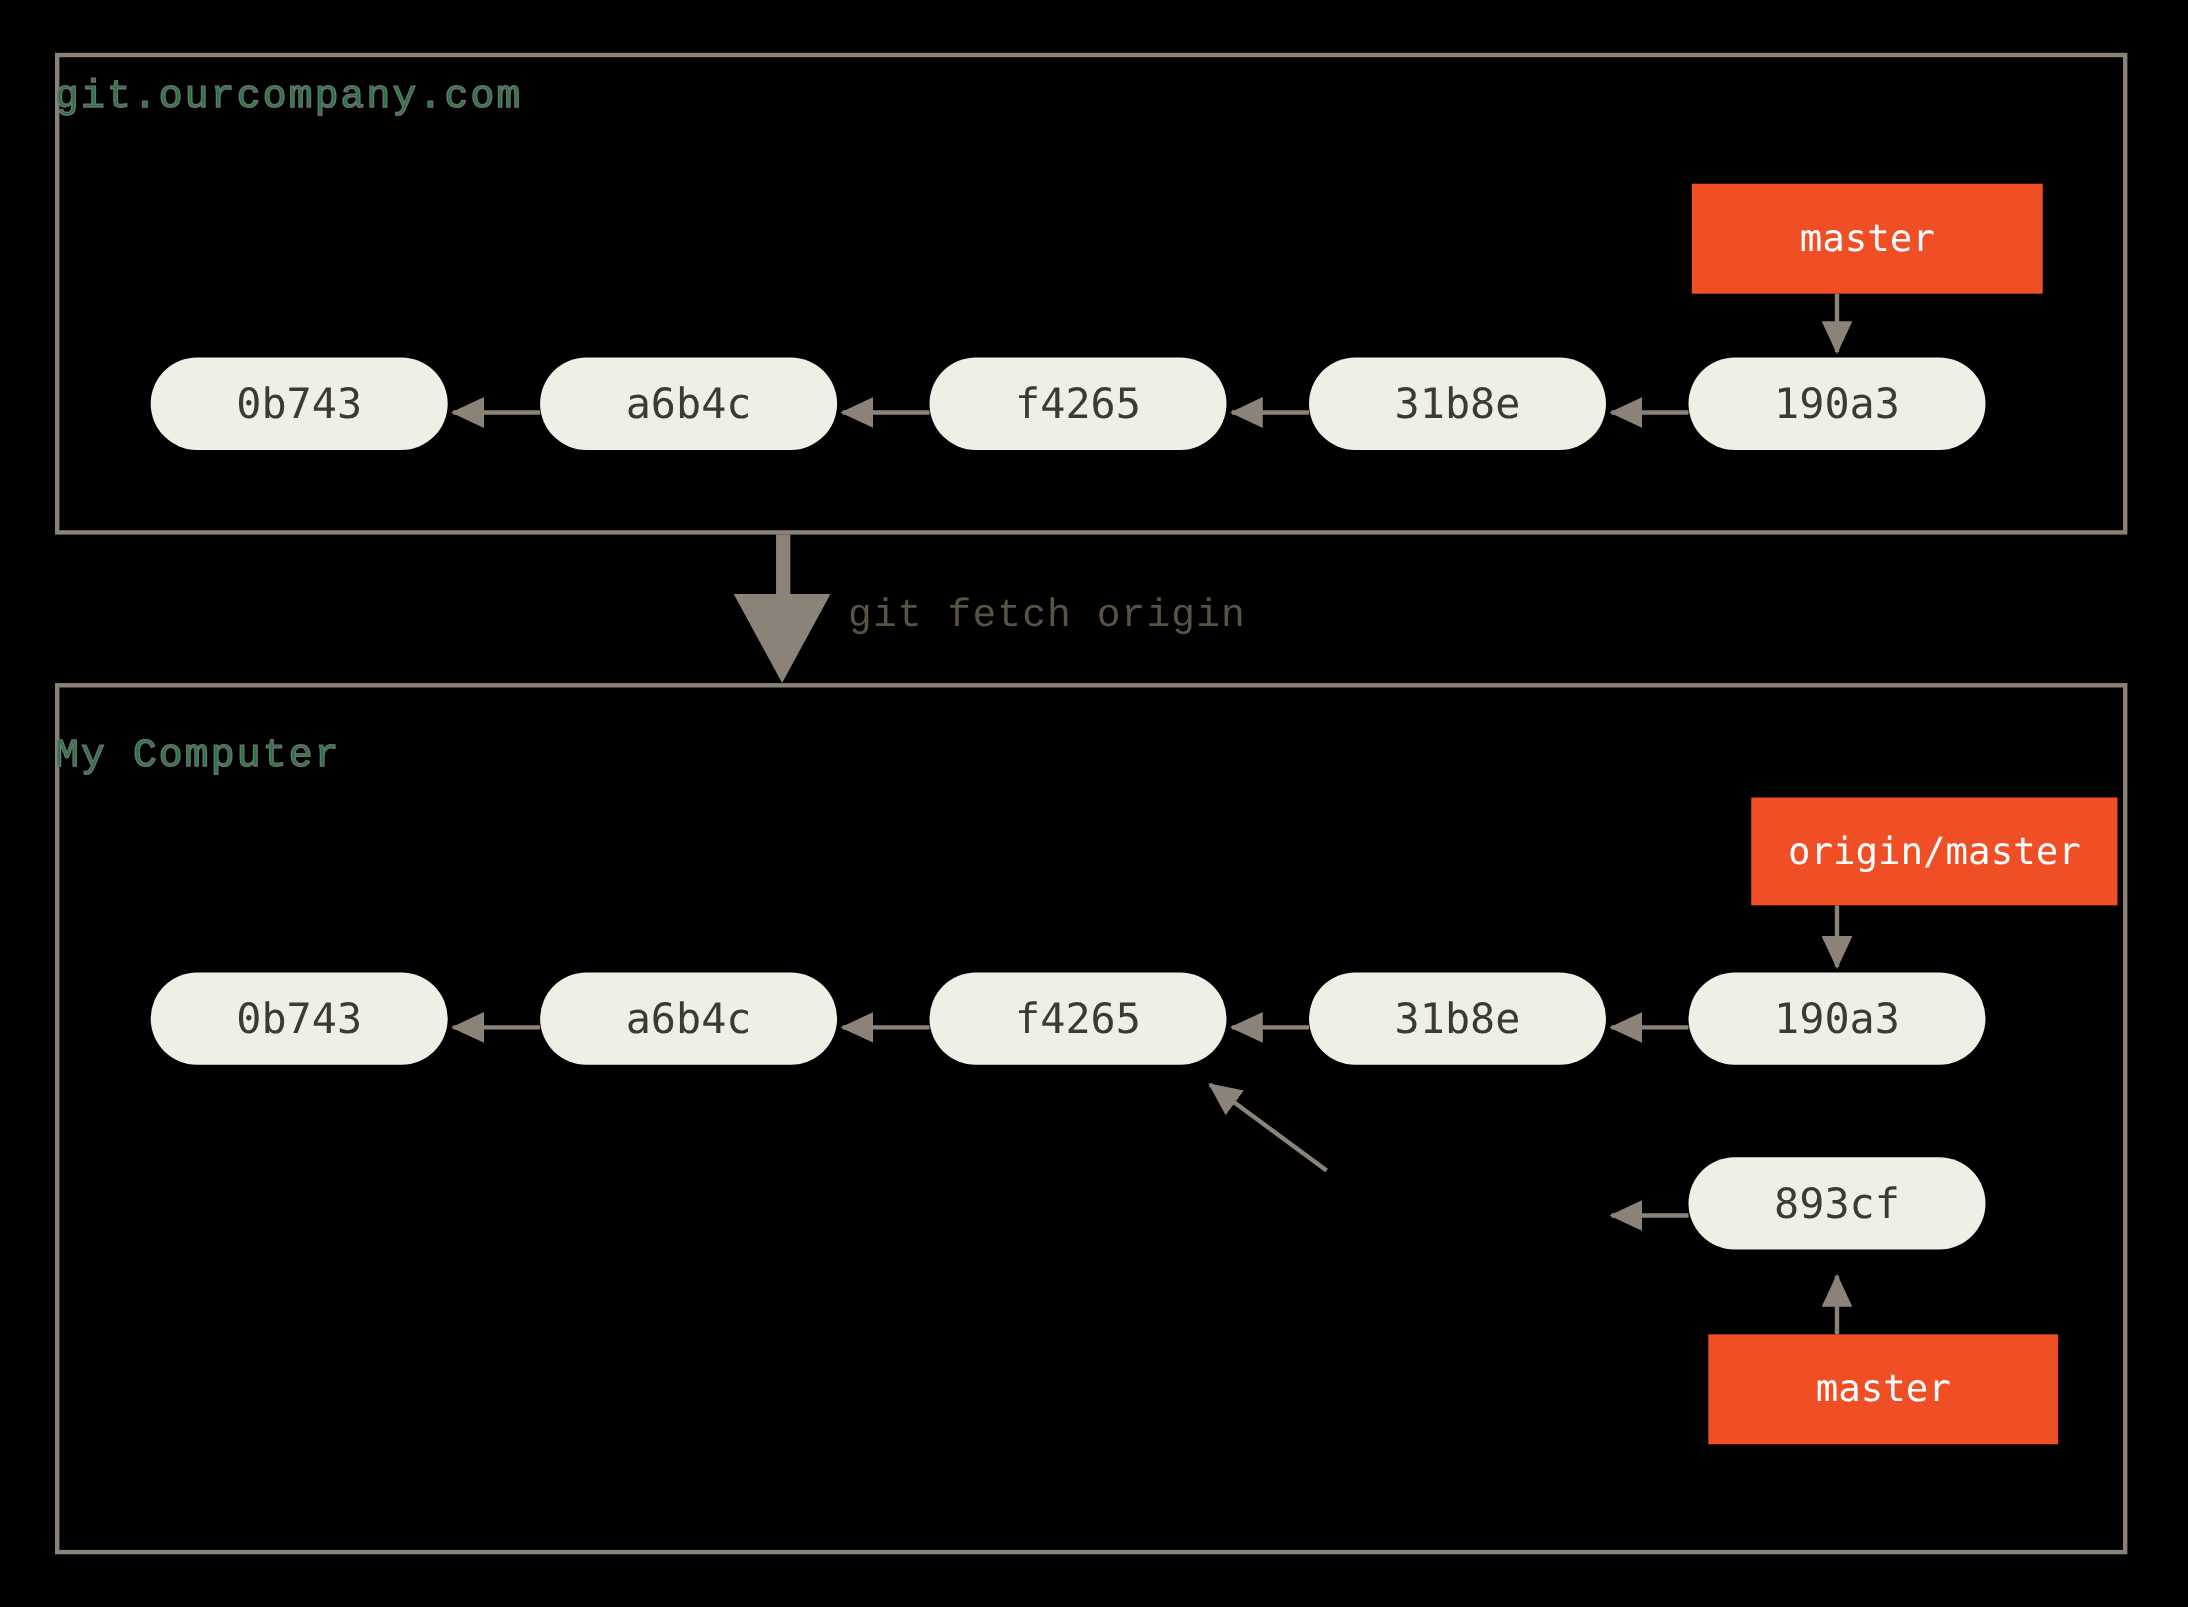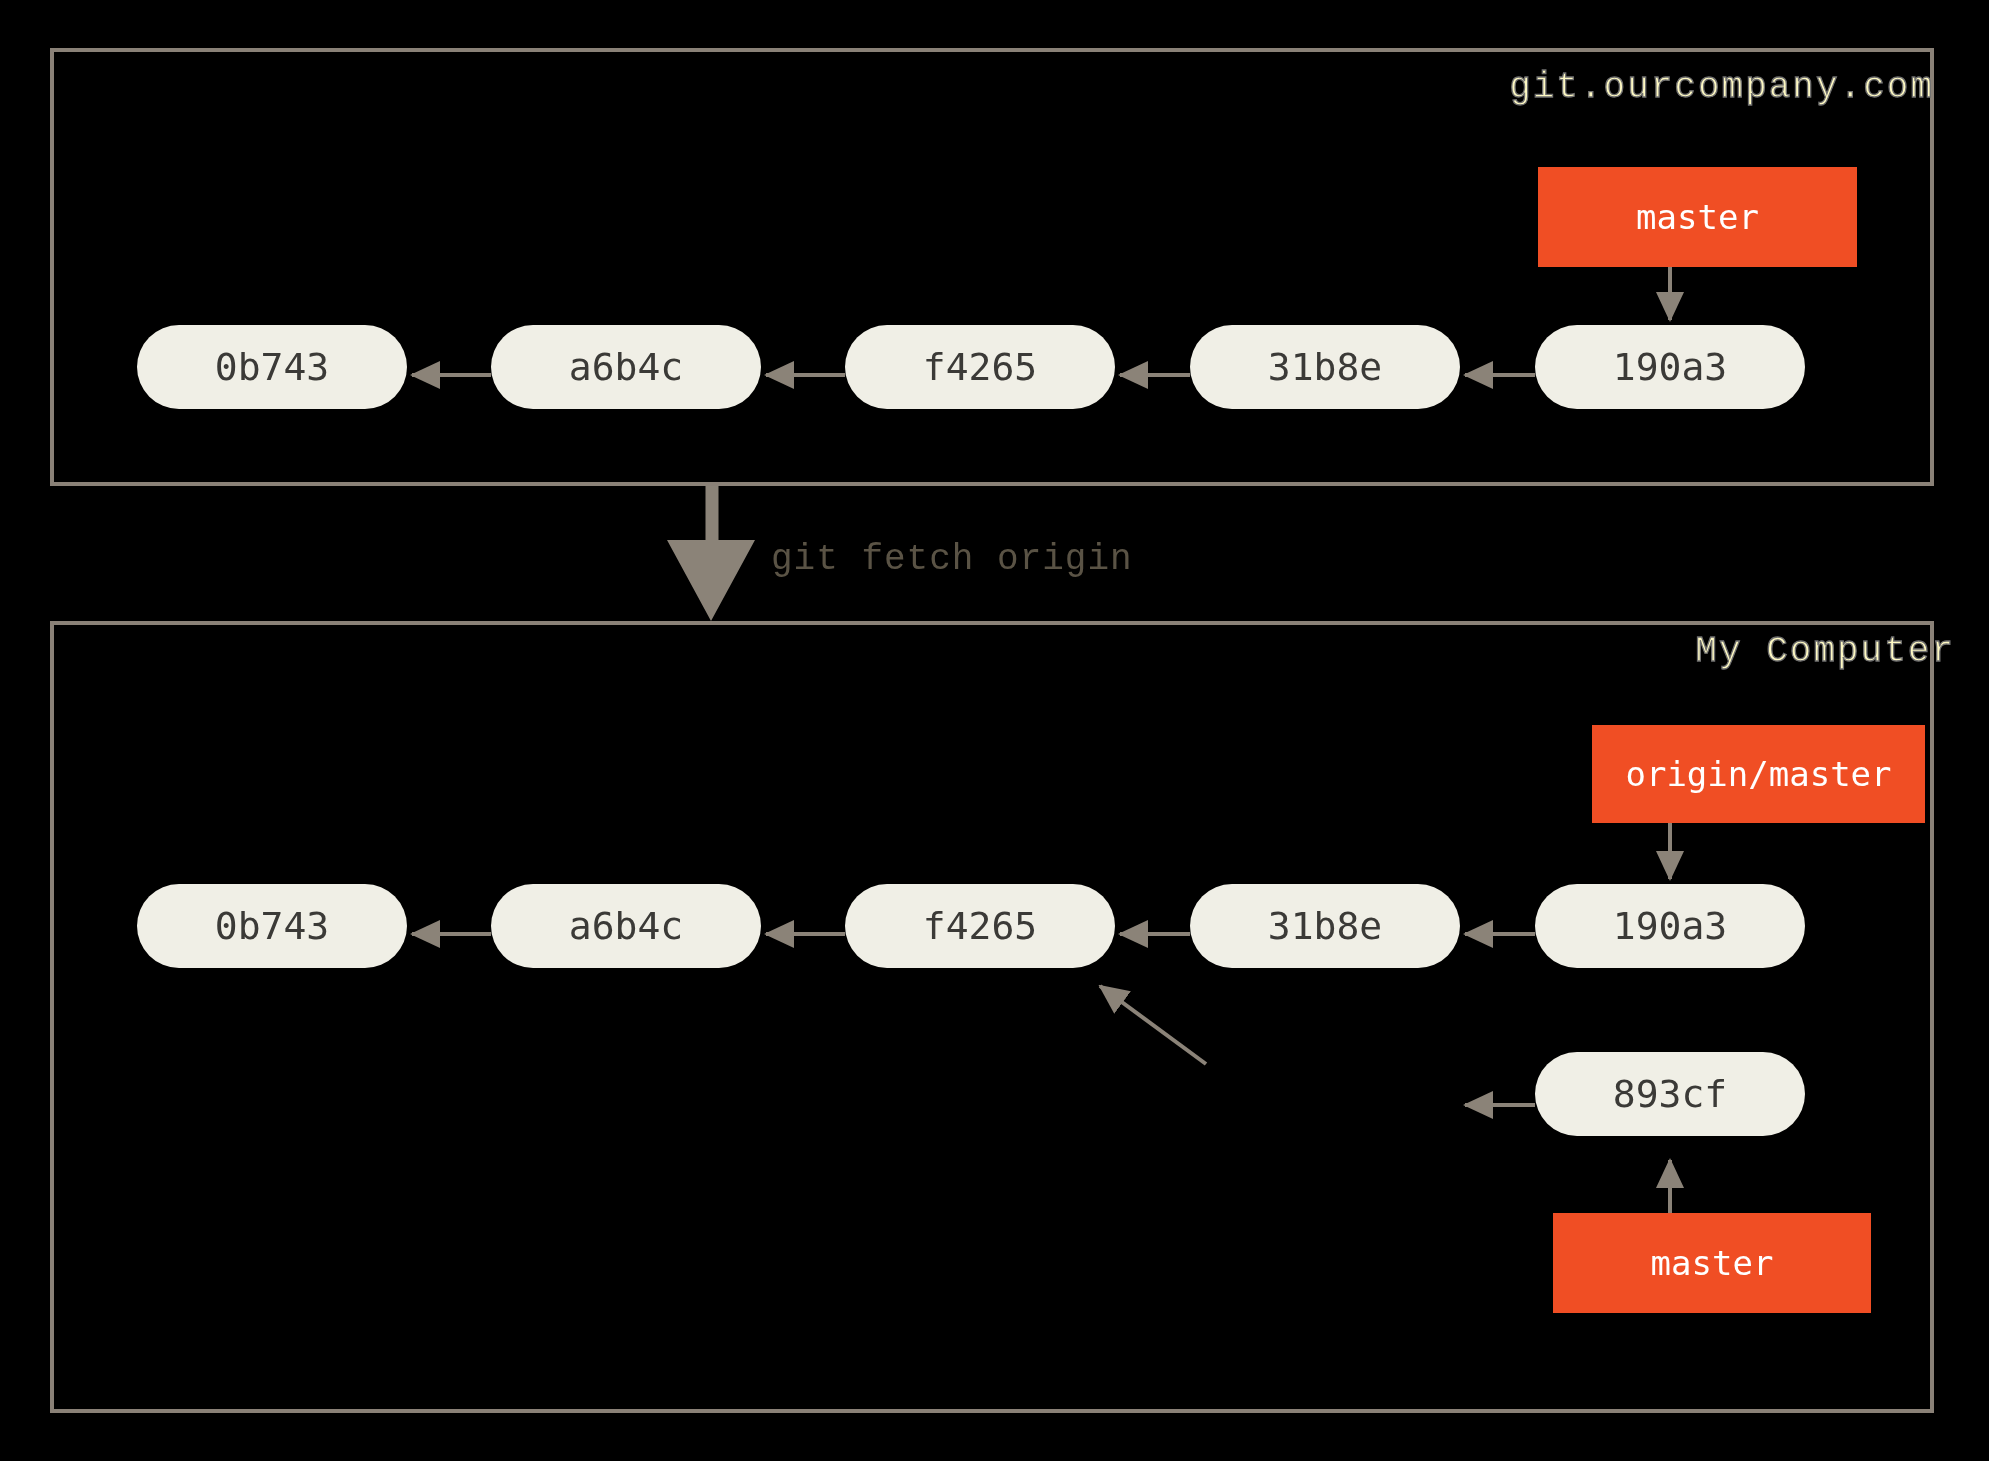--- a/index.html
+++ b/index.html
@@ -14,30 +14,30 @@
     position:absolute;
     border:4px solid var(--border,#8a8177);
     box-sizing:border-box;
     background:transparent;
   }
   .box-remote{left:50px;top:48px;width:1884px;height:438px;}
   .box-local{left:50px;top:621px;width:1884px;height:792px;}
   .box-title{
     position:absolute;
     width:1884px;
-    text-align:right;
+    text-align:left;
     font-family:"Liberation Mono", monospace;
     font-size:36px;
     letter-spacing:2px;
-    color:#fef9c3;
+    color:#15803d;
     -webkit-text-stroke:1.3px #6f6f6f;
     text-stroke:1.3px #6f6f6f;
   }
   .title-remote{left:50px;top:67px;}
-  .title-local{left:50px;top:631px;padding-left:21px;}
+  .title-local{left:50px;top:666px;}
   .commit{
     position:absolute;
     width:270px;height:84px;
     border-radius:50px;
     background:var(--node-fill,#f0efe6);
     color:var(--node-text,#3b3a37);
     font-size:38px;
     display:flex;align-items:center;justify-content:center;
   }
   .branch-label{

